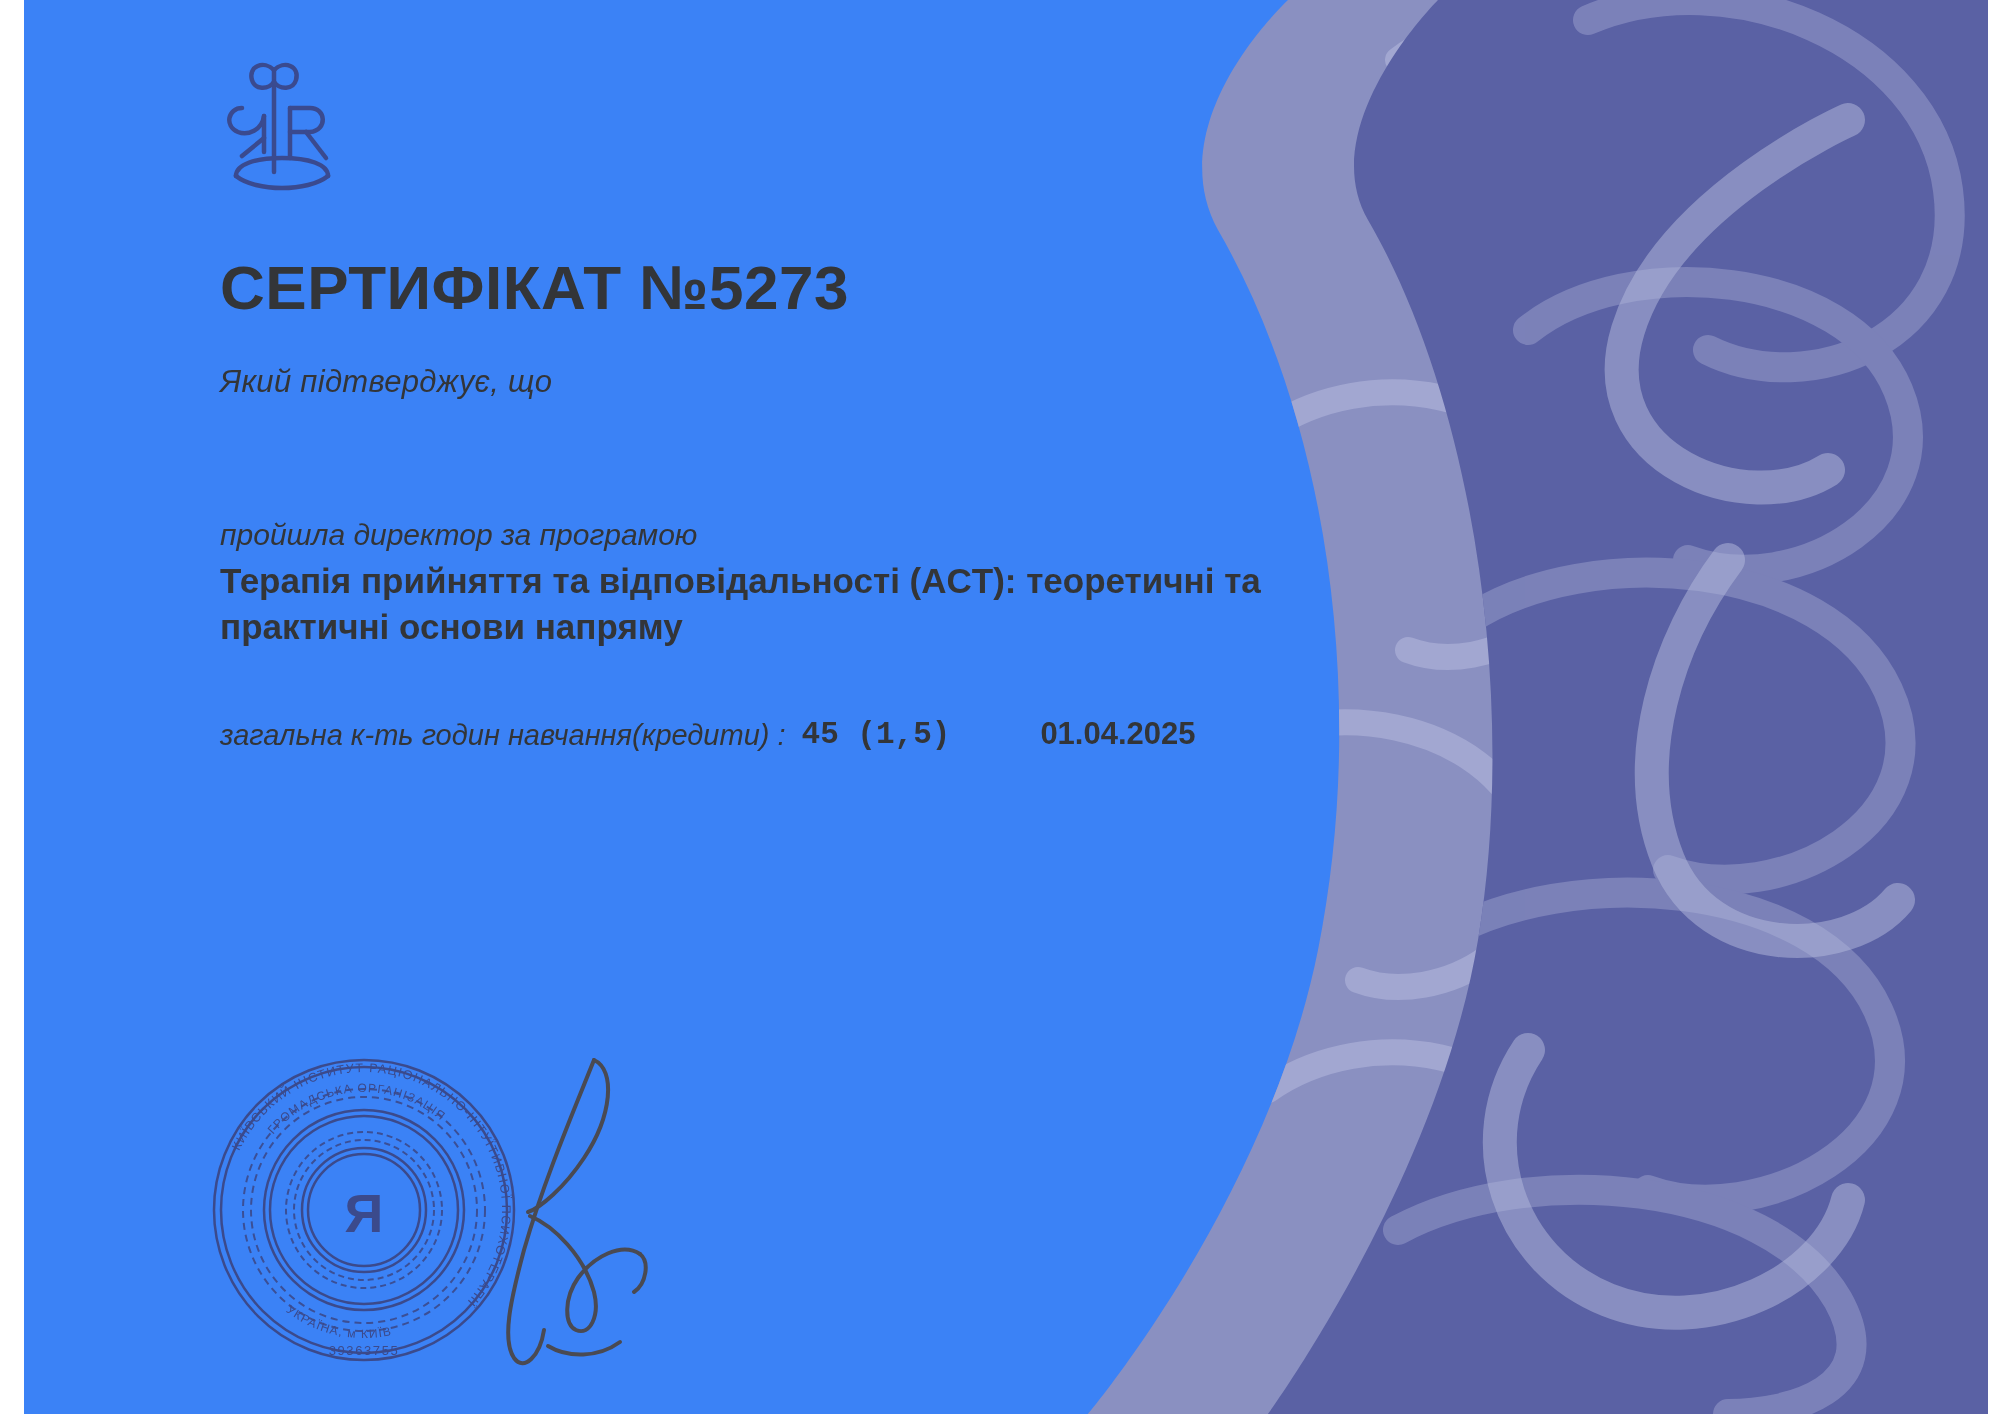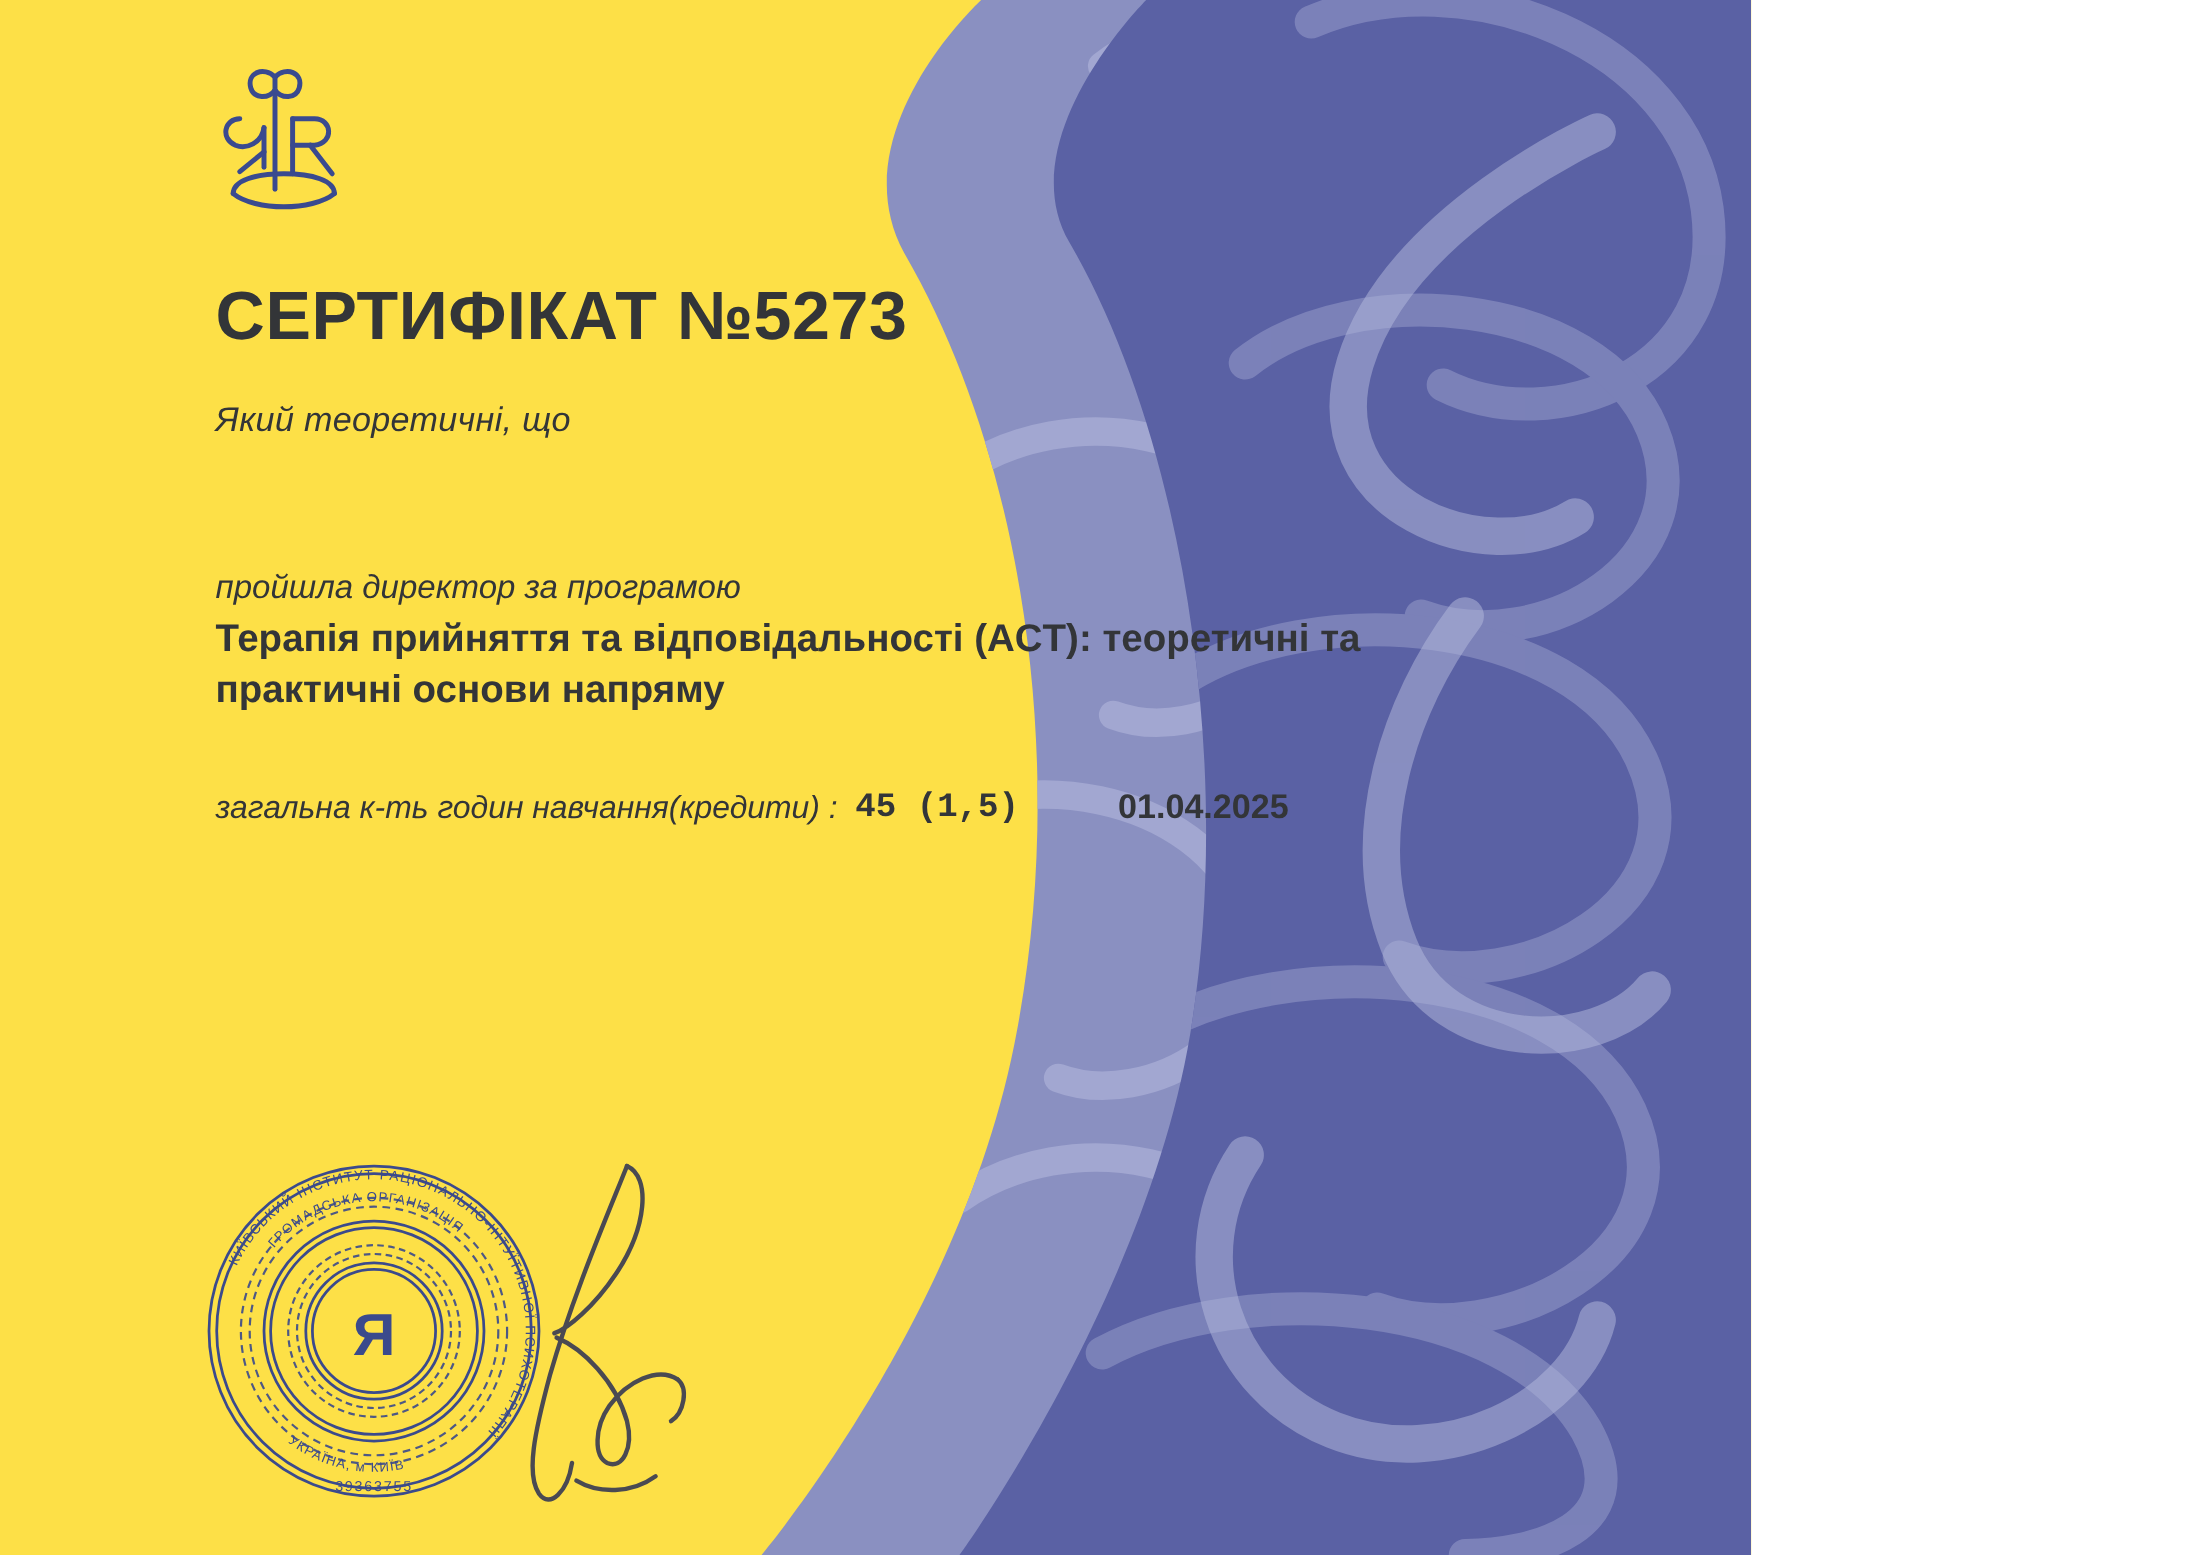--- a/index.html
+++ b/index.html
@@ -5,24 +5,25 @@
   html, body {
     margin: 0;
     padding: 0;
     background: #ffffff;
   }
   body {
     font-family: "Liberation Sans", sans-serif;
   }
   .certificate {
     position: relative;
-    width: 1592px;
+    width: 1964px;
     height: 1414px;
-    background: #fde047;
+    background: #3b82f6;
     overflow: hidden;
+    margin-left: 24px;
   }
 
   
   .deco-wrap {
     position: absolute;
     top: 0;
     right: 0;
     width: 1020px;
     height: 1414px;
     overflow: hidden;
@@ -214,21 +215,21 @@
         <path d="M94 80 L114 106"></path>
 
         <path d="M24 124 C44 140 96 140 116 124"></path>
         <path d="M24 124 C24 112 44 106 70 106 C96 106 116 112 116 124"></path>
       </g>
     </svg>
   </div>
 
   <div class="content">
     <h1 class="title">СЕРТИФІКАТ №5273</h1>
-    <p class="confirm-line">Який теоретичні, що</p>
+    <p class="confirm-line">Який підтверджує, що</p>
     <p class="program-pre">пройшла директор за програмою</p>
     <div class="program-name">Терапія прийняття та відповідальності (ACT): теоретичні та практичні основи напряму</div>
     <div class="hours-row">
       <span class="hours-label">загальна к-ть годин навчання(кредити) :</span>
       <span class="hours-value">45 (1,5)</span>
       <span class="date-value">01.04.2025</span>
     </div>
   </div>
 
   <div class="stamp">

